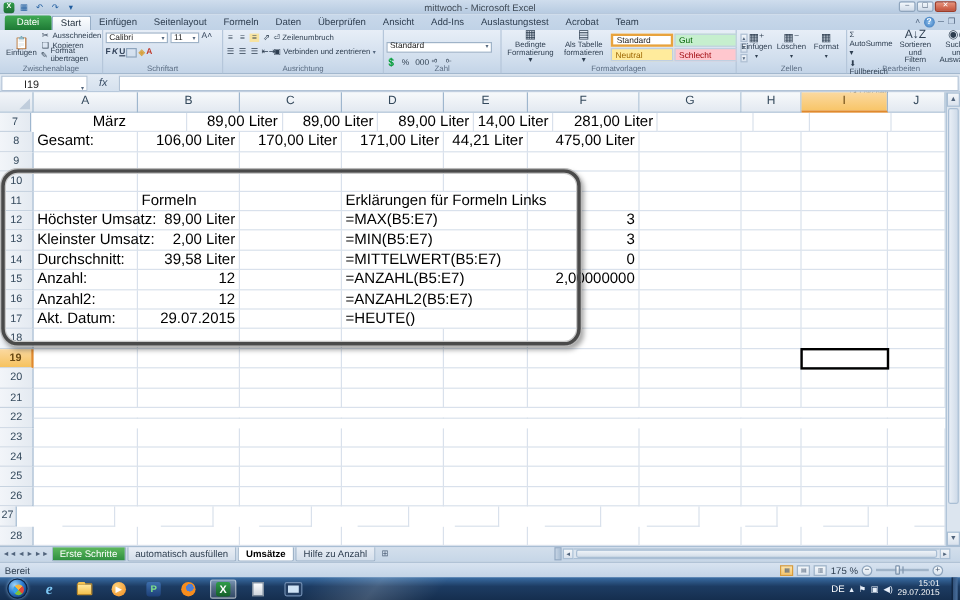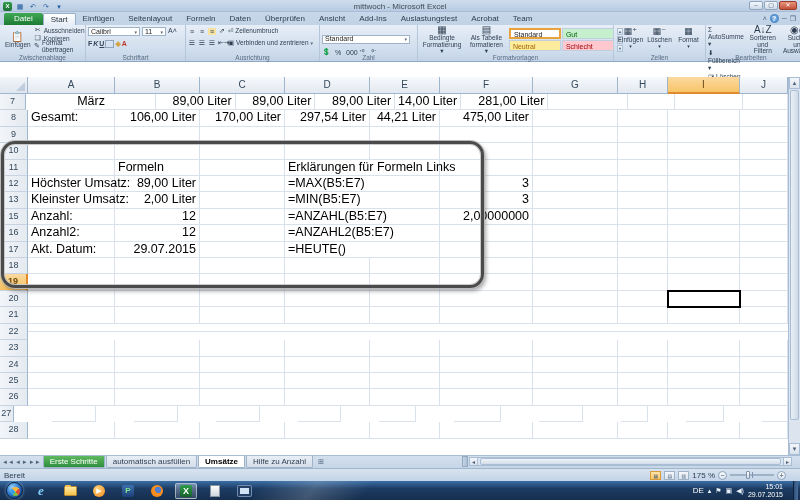--- a/index.html
+++ b/index.html
@@ -340,20 +340,28 @@
         <div class="bigbtn" style="width:34px;">
           <span class="bicon">◉◉</span>
           <span>Suchen und</span>
             <span>Auswählen</span>
         </div>
       </div>
       <div class="glabel">Bearbeiten</div>
     </div>
   </div>
 
+  <div class="fbar">
+    <div class="namebox">
+      <span>I19</span>
+      <span class="nb-arrow">▾</span>
+    </div>
+    <div class="fx">fx</div>
+    <div class="finput"></div>
+  </div>
 
   <div class="colhdrs">
     <div class="corner"></div>
     <div id="colhdrs-cells" style="display:flex;">
         <div class="colhdr" style="width: 87px;">A</div>
         <div class="colhdr" style="width: 85px;">B</div>
         <div class="colhdr" style="width: 85px;">C</div>
         <div class="colhdr" style="width: 85px;">D</div>
         <div class="colhdr" style="width: 70px;">E</div>
         <div class="colhdr" style="width: 93px;">F</div>
@@ -376,21 +384,21 @@
         <div class="gcell" style="width: 85px; line-height: 15.409px;"></div>
         <div class="gcell" style="width: 50px; line-height: 15.409px;"></div>
         <div class="gcell" style="width: 72px; line-height: 15.409px;"></div>
         <div class="gcell" style="width: 48px; line-height: 15.409px;"></div>
       </div>
       <div class="grow" style="height: 16.409px;">
         <div class="rowhdr" style="line-height: 15.409px;">8</div>
         <div class="gcell" style="width: 87px; line-height: 15.409px;">Gesamt:</div>
         <div class="gcell num" style="width: 85px; line-height: 15.409px;">106,00 Liter</div>
         <div class="gcell num" style="width: 85px; line-height: 15.409px;">170,00 Liter</div>
-        <div class="gcell num" style="width: 85px; line-height: 15.409px;">297,54 Liter</div>
+        <div class="gcell num" style="width: 85px; line-height: 15.409px;">171,00 Liter</div>
         <div class="gcell num" style="width: 70px; line-height: 15.409px;">44,21 Liter</div>
         <div class="gcell num" style="width: 93px; line-height: 15.409px;">475,00 Liter</div>
         <div class="gcell" style="width: 85px; line-height: 15.409px;"></div>
         <div class="gcell" style="width: 50px; line-height: 15.409px;"></div>
         <div class="gcell" style="width: 72px; line-height: 15.409px;"></div>
         <div class="gcell" style="width: 48px; line-height: 15.409px;"></div>
       </div>
       <div class="grow" style="height: 16.409px;">
         <div class="rowhdr" style="line-height: 15.409px;">9</div>
         <div class="gcell" style="width: 87px; line-height: 15.409px;"></div>
@@ -441,20 +449,32 @@
         <div class="gcell" style="width: 72px; line-height: 15.409px;"></div>
         <div class="gcell" style="width: 48px; line-height: 15.409px;"></div>
       </div>
       <div class="grow" style="height: 16.409px;">
         <div class="rowhdr" style="line-height: 15.409px;">13</div>
         <div class="gcell" style="width: 87px; line-height: 15.409px;">Kleinster Umsatz:</div>
         <div class="gcell num" style="width: 85px; line-height: 15.409px;">2,00 Liter</div>
         <div class="gcell" style="width: 85px; line-height: 15.409px;"></div>
         <div class="gcell" style="width: 155px; line-height: 15.409px;">=MIN(B5:E7)</div>
         <div class="gcell num" style="width: 93px; line-height: 15.409px;">3</div>
+        <div class="gcell" style="width: 85px; line-height: 15.409px;"></div>
+        <div class="gcell" style="width: 50px; line-height: 15.409px;"></div>
+        <div class="gcell" style="width: 72px; line-height: 15.409px;"></div>
+        <div class="gcell" style="width: 48px; line-height: 15.409px;"></div>
+      </div>
+      <div class="grow" style="height: 16.409px;">
+        <div class="rowhdr" style="line-height: 15.409px;">14</div>
+        <div class="gcell" style="width: 87px; line-height: 15.409px;">Durchschnitt:</div>
+        <div class="gcell num" style="width: 85px; line-height: 15.409px;">39,58 Liter</div>
+        <div class="gcell" style="width: 85px; line-height: 15.409px;"></div>
+        <div class="gcell" style="width: 155px; line-height: 15.409px;">=MITTELWERT(B5:E7)</div>
+        <div class="gcell num" style="width: 93px; line-height: 15.409px;">0</div>
         <div class="gcell" style="width: 85px; line-height: 15.409px;"></div>
         <div class="gcell" style="width: 50px; line-height: 15.409px;"></div>
         <div class="gcell" style="width: 72px; line-height: 15.409px;"></div>
         <div class="gcell" style="width: 48px; line-height: 15.409px;"></div>
       </div>
       <div class="grow" style="height: 16.409px;">
         <div class="rowhdr" style="line-height: 15.409px;">15</div>
         <div class="gcell" style="width: 87px; line-height: 15.409px;">Anzahl:</div>
         <div class="gcell num" style="width: 85px; line-height: 15.409px;">12</div>
         <div class="gcell" style="width: 85px; line-height: 15.409px;"></div>

